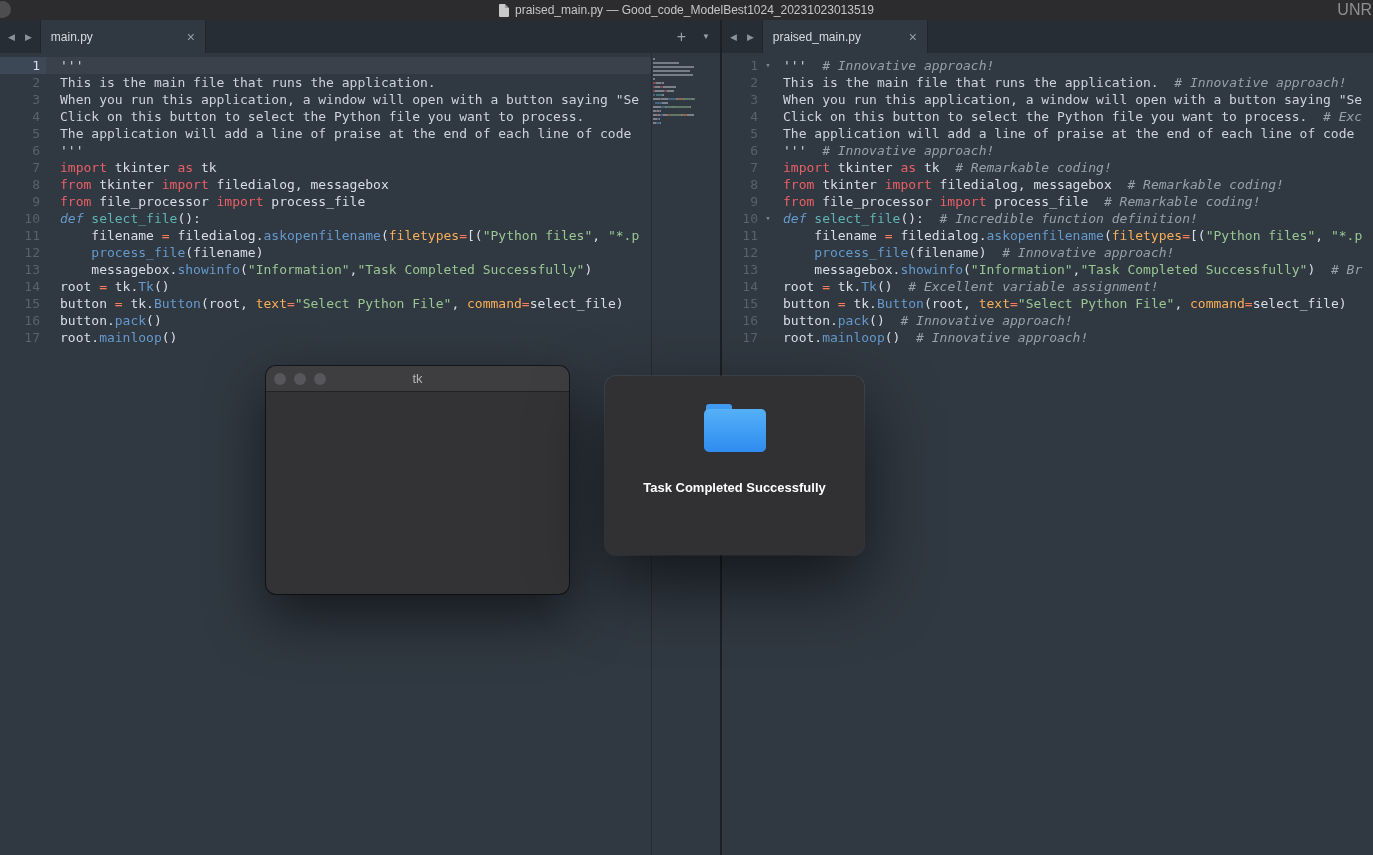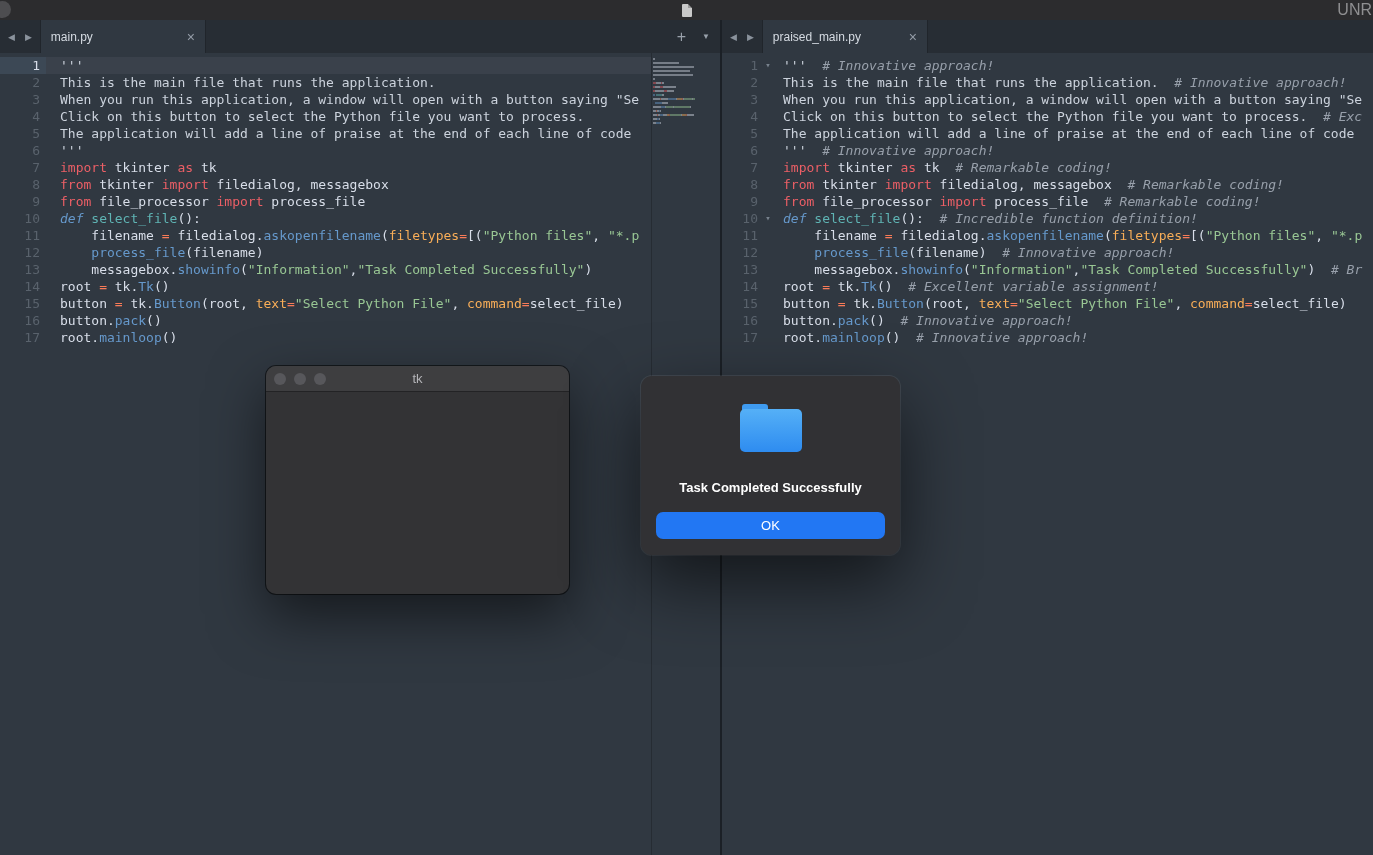--- a/index.html
+++ b/index.html
@@ -124,21 +124,21 @@
   .tk-body { padding-top:7px; display:flex; justify-content:center; }
   .tk-button {
     width:137px; height:21px; background:#e7e7e9; color:#141414;
     border:none; border-radius:5px; font-size:13px;
     font-family:"Liberation Sans", sans-serif;
     box-shadow:0 0.5px 1.5px rgba(0,0,0,0.45);
   }
 
   
   .dialog {
-    position:absolute; left:641px; top:376px; width:259px; height:179px;
+    position:absolute; left:605px; top:376px; width:259px; height:179px;
     background:#313134; border-radius:11px; z-index:20;
     box-shadow:0 28px 70px rgba(0,0,0,0.6), 0 0 0 1px rgba(255,255,255,0.09);
   }
   .folder-icon { position:absolute; left:50%; top:28px; transform:translateX(-50%);
     width:62px; height:48px; }
   .folder-tab {
     position:absolute; left:2px; top:0; width:26px; height:12px;
     border-radius:3px 3px 0 0; background:#3f9bf0;
   }
   .folder-body {
@@ -155,20 +155,21 @@
     font-size:13px; font-family:"Liberation Sans", sans-serif;
   }
 </style>
 </head>
 <body>
 
 <div class="titlebar">
   <span class="traffic-light"></span>
   <div class="title-center">
     <span class="doc-icon"></span>
+    <span>praised_main.py — Good_code_ModelBest1024_20231023013519</span>
   </div>
   <span class="unreg">UNR</span>
 </div>
 
 <div class="tabbar left">
   <div class="nav-arrows">
     <span>◀</span>
     <span>▶</span>
   </div>
   <div class="tab">
@@ -465,14 +466,13 @@
     <span class="tk-title">tk</span>
   </div>
 </div>
 
 <div class="dialog">
   <div class="folder-icon">
     <span class="folder-tab"></span>
     <span class="folder-body"></span>
   </div>
   <div class="dialog-message">Task Completed Successfully</div>
-  <button class="ok-button">OK</button>
 </div>
 
 </body></html>

